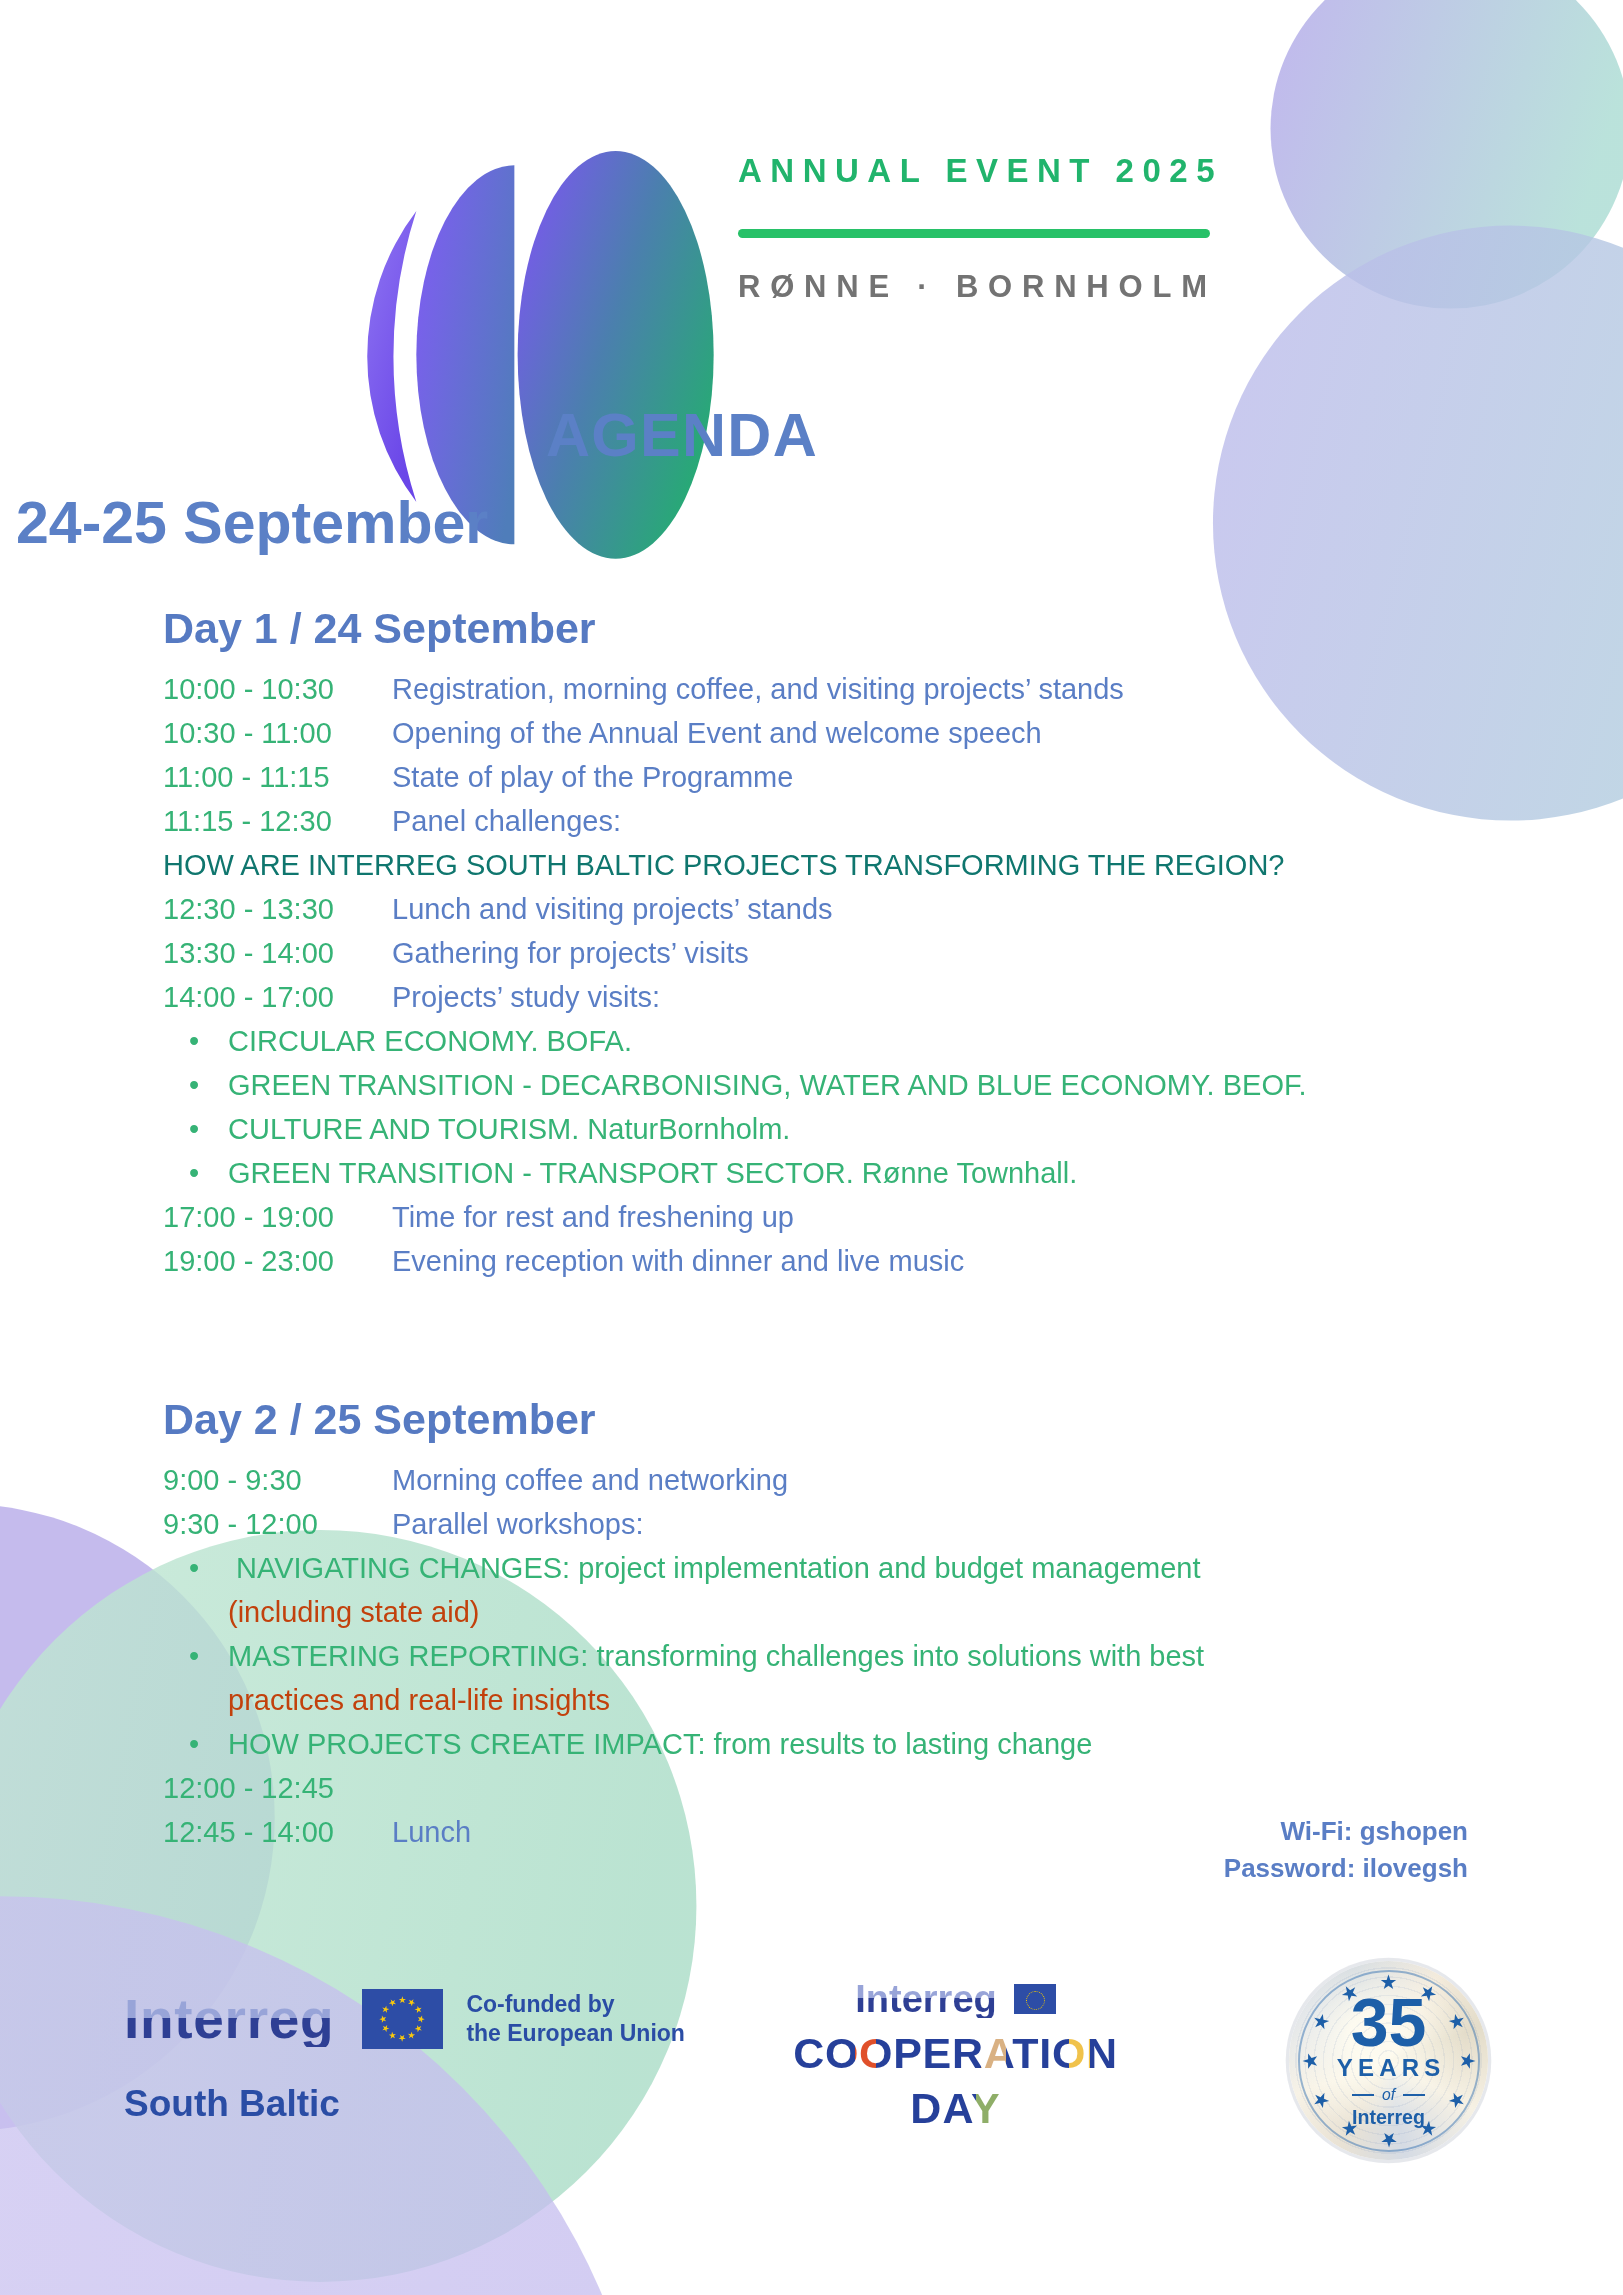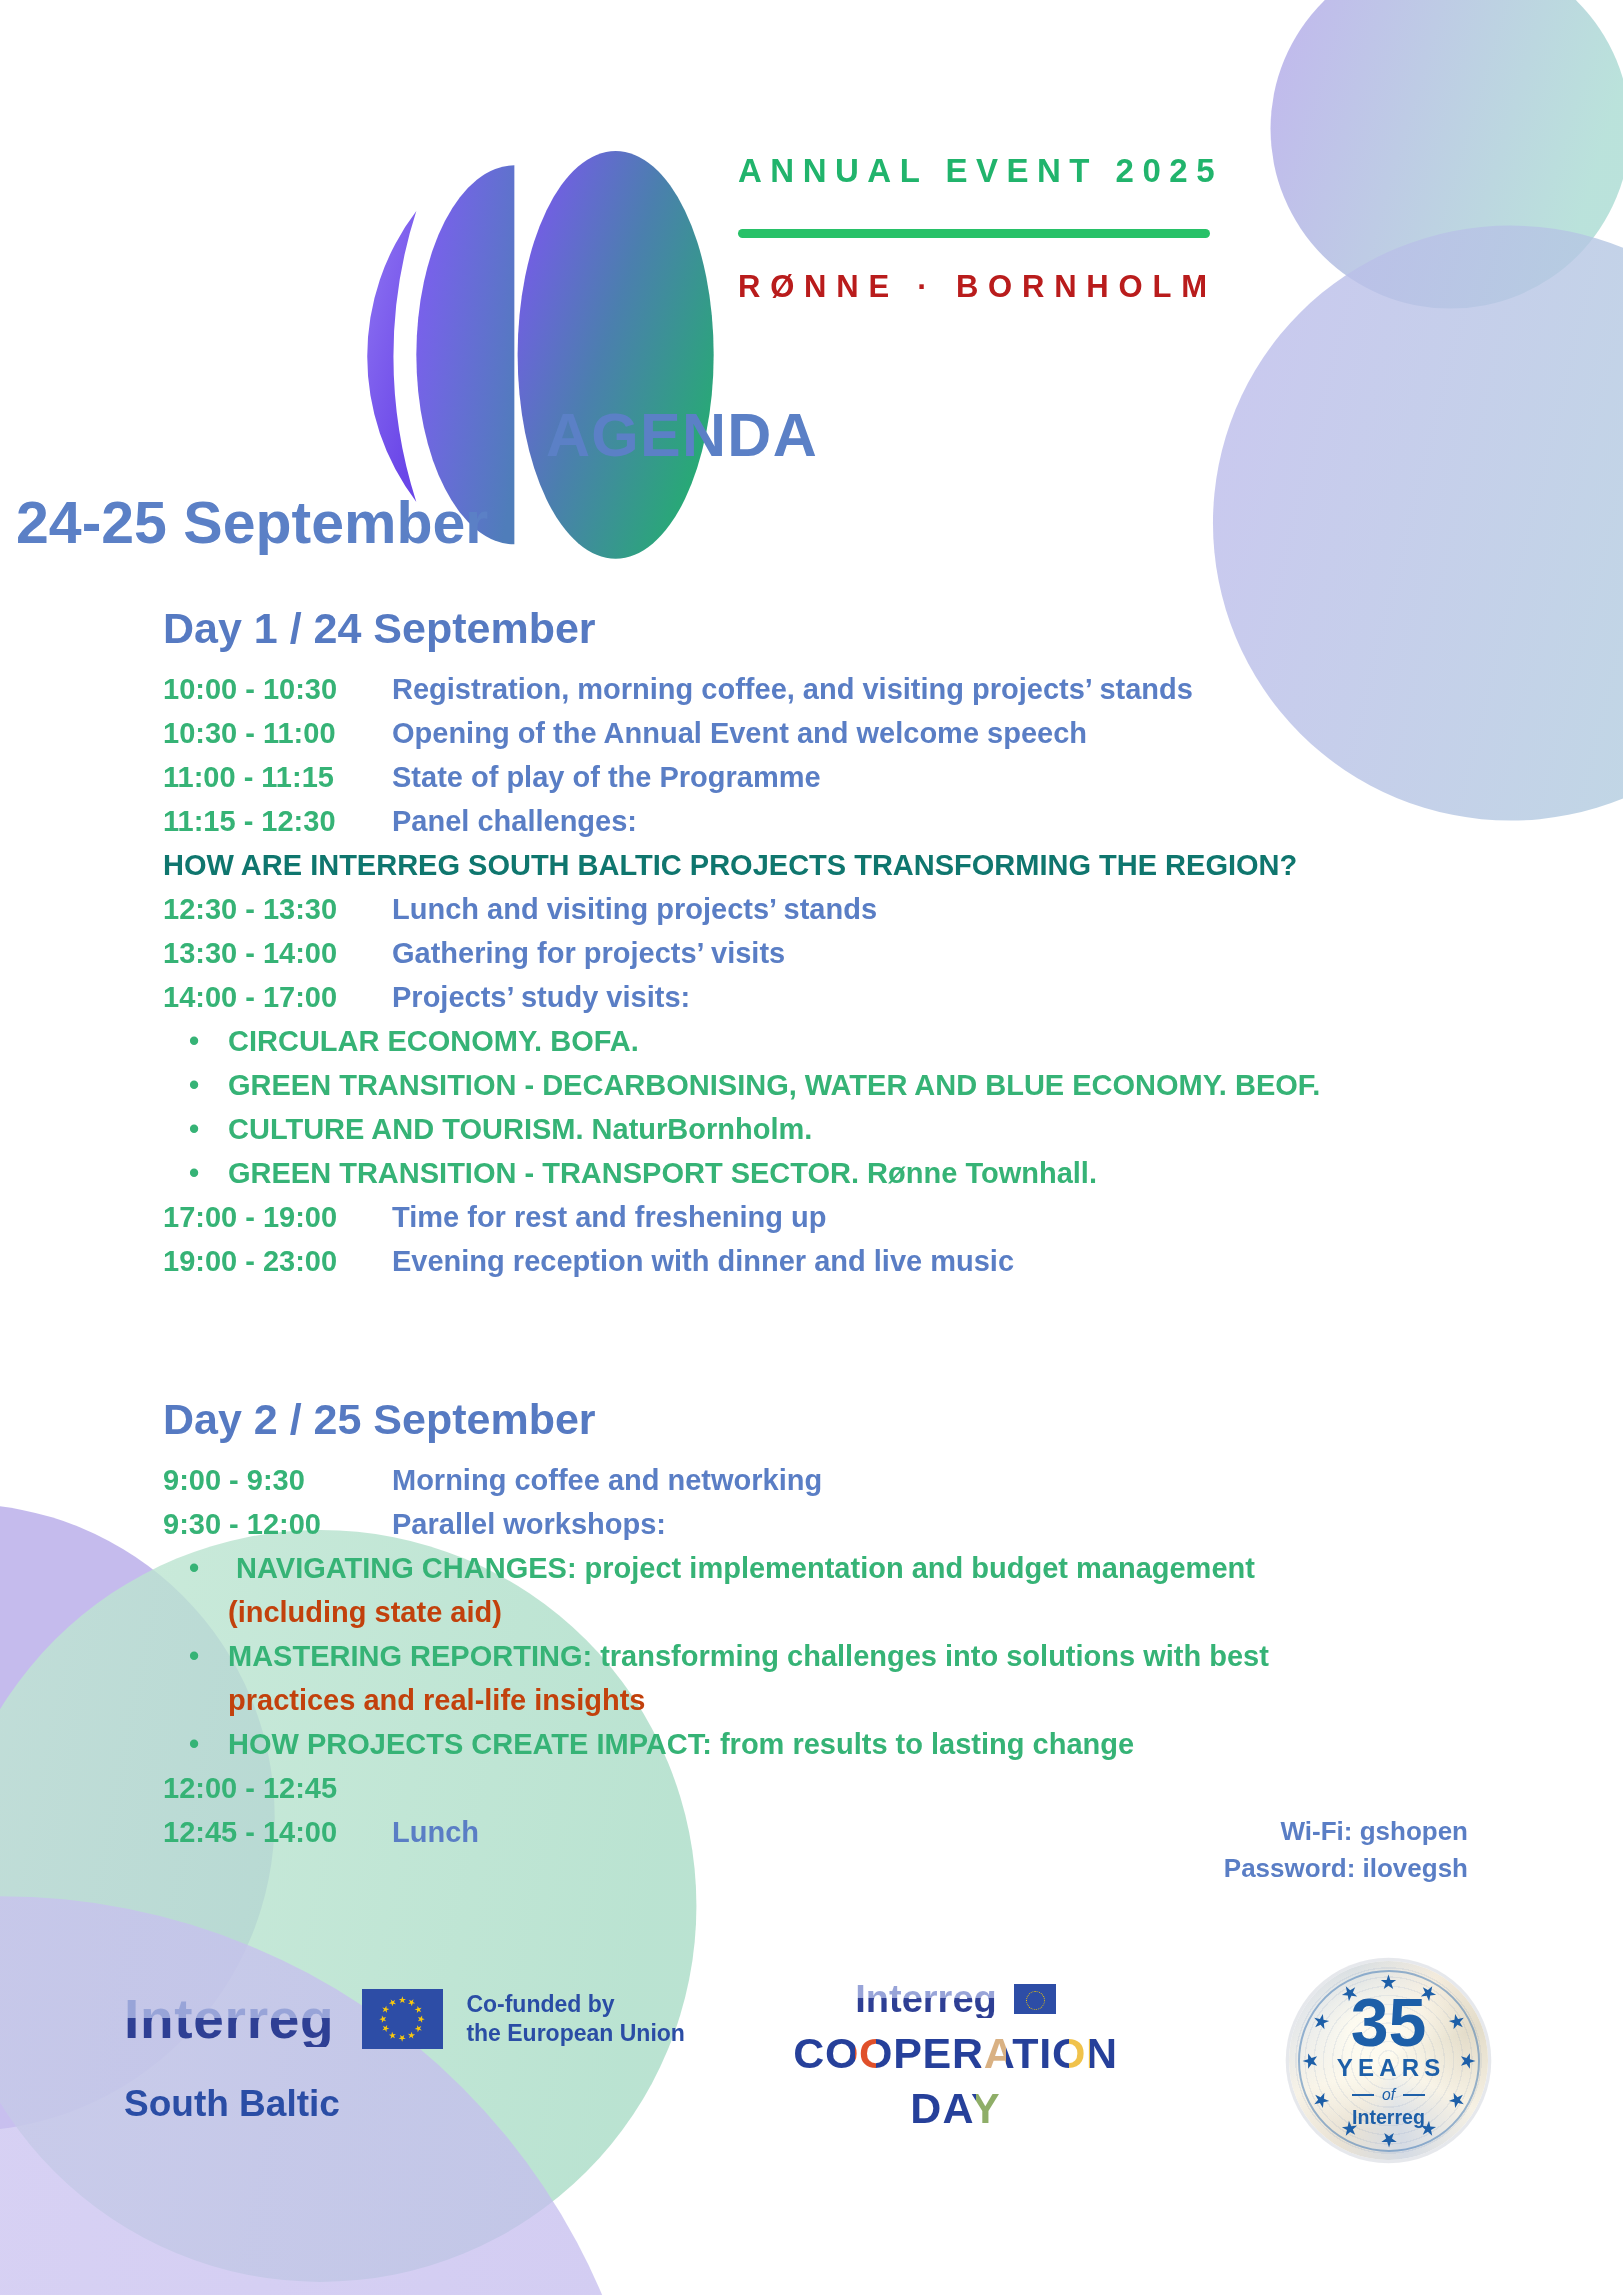--- a/index.html
+++ b/index.html
@@ -13,40 +13,40 @@
 
   
   .brand-mark{position:absolute;left:364px;top:149px;width:353px;height:413px;}
   .brand-text{position:absolute;left:738px;top:152px;width:497px;}
   .brand-title{
     font-size:33px;font-weight:bold;letter-spacing:8.5px;color:#21b46c;
     white-space:nowrap;
   }
   .brand-divider{margin-top:39px;width:472px;height:9.2px;border-radius:4.6px;background:#27c168;}
   .brand-location{
-    margin-top:31px;font-size:31px;font-weight:bold;letter-spacing:9.8px;color:#b91c1c;
+    margin-top:31px;font-size:31px;font-weight:bold;letter-spacing:9.8px;color:#737373;
     white-space:nowrap;
   }
 
   
   .agenda-title{
     position:absolute;left:0;top:400px;width:1364px;text-align:center;
     font-size:61px;font-weight:bold;color:#5b80c6;letter-spacing:1.3px;z-index:2;
   }
   .agenda-dates{
     position:absolute;left:16px;top:489px;width:1623px;
     font-size:59px;font-weight:bold;color:#5b80c6;z-index:2;
   }
 
   
   .day{position:absolute;left:163px;width:1413px;z-index:2;}
   #day1{top:607px;}
   #day2{top:1398px;}
   .day-heading{font-size:43px;font-weight:bold;color:#567ac2;line-height:1;margin-bottom:17px;}
-  .rows{font-size:29px;font-weight:bold;line-height:44px;}
+  .rows{font-size:29px;font-weight:normal;line-height:44px;}
   .row{display:flex;}
   .time{width:229px;flex:none;color:#36b376;white-space:nowrap;}
   .desc{color:#5a7ec5;white-space:nowrap;}
   .banner{color:#0f766e;white-space:nowrap;}
   .brow{position:relative;padding-left:65px;color:#36b376;}
   .dot{position:absolute;left:26px;top:0;color:#36b376;}
   .btext{white-space:pre;}
   .cont{padding-left:65px;color:#c2410c;white-space:pre;}
 
   

